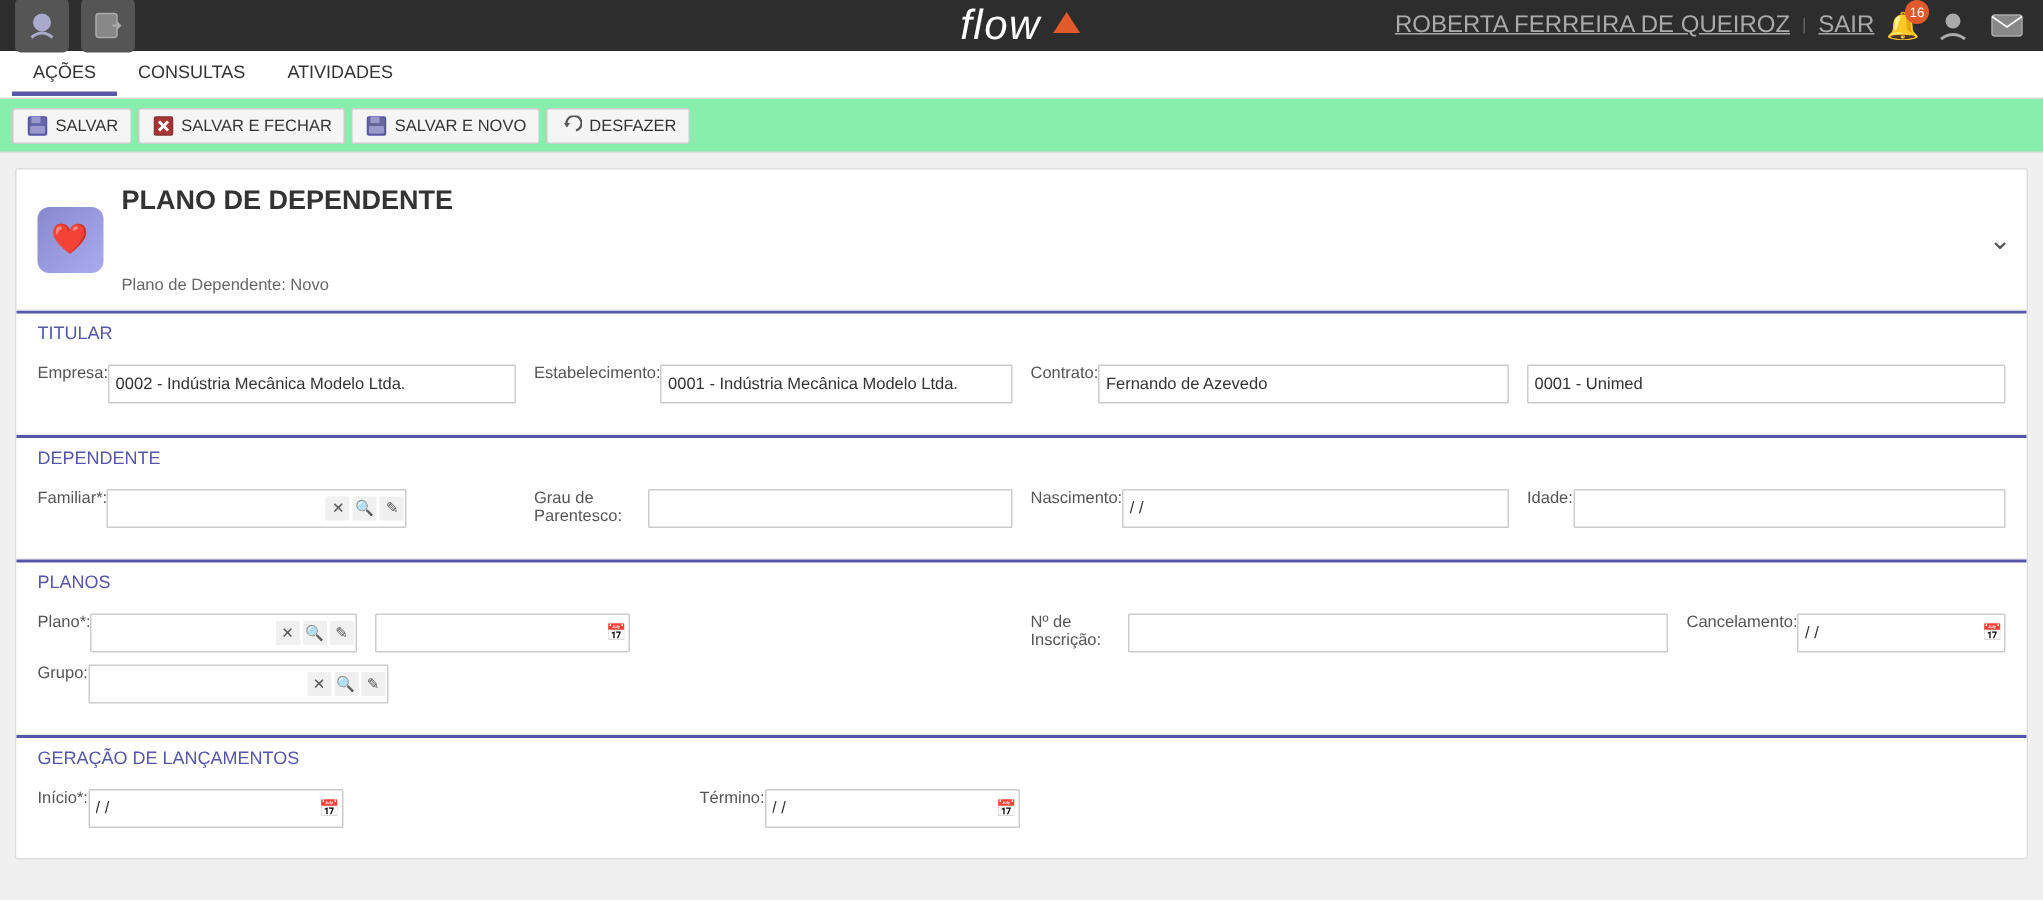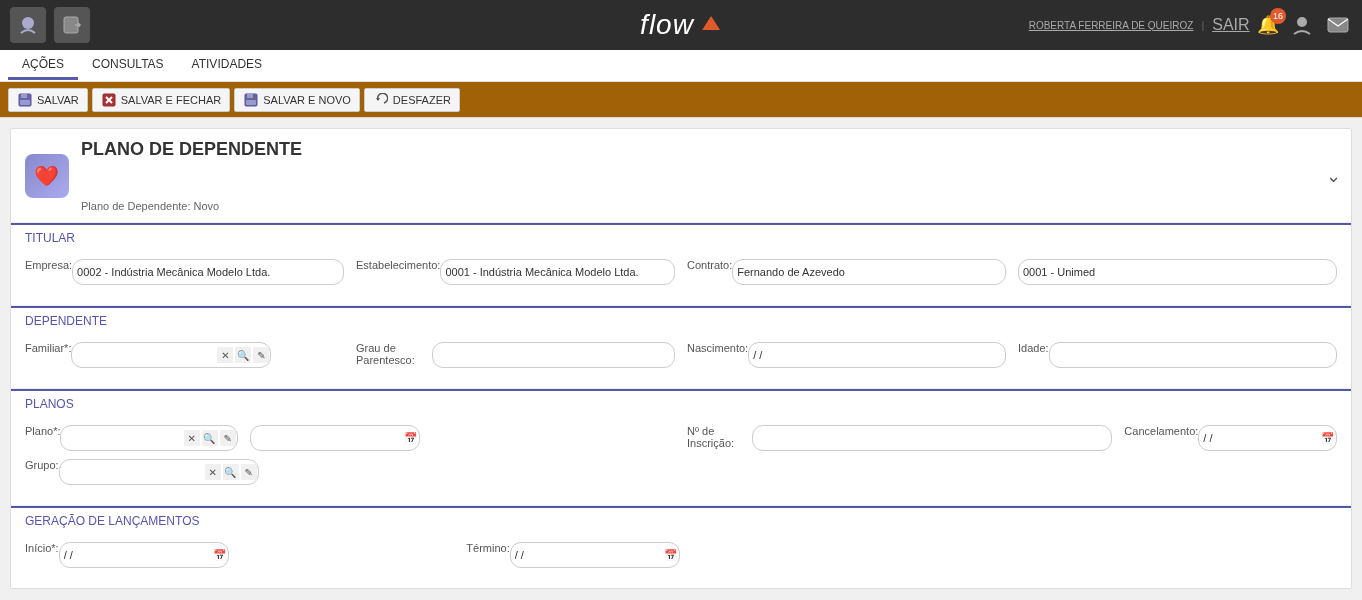--- a/index.html
+++ b/index.html
@@ -1,21 +1,21 @@
 <!DOCTYPE html>
 <html><head>
   <meta charset="utf-8">
   <style>
     * { box-sizing: border-box; margin: 0; padding: 0; }
     body { font-family: Arial, sans-serif; font-size: 12px; background: #f0f0f0; }
 
     
     .top-bar {
       background: #2d2d2d;
-      height: 50px;
+      height: 34px;
       display: flex;
       align-items: center;
       justify-content: space-between;
       padding: 0 10px;
     }
     .top-bar-left {
       display: flex;
       align-items: center;
       gap: 8px;
     }
@@ -48,21 +48,21 @@
       display: flex;
       align-items: center;
       gap: 8px;
       color: #ccc;
       font-size: 11px;
     }
     .user-link {
       color: #aaa;
       text-decoration: underline;
       cursor: pointer;
-      font-size: 10px;
+      font-size: 16px;
     }
     .sair-link {
       color: #aaa;
       text-decoration: underline;
       cursor: pointer;
       font-size: 16px;
     }
     .notif-badge {
       position: relative;
       display: inline-flex;
@@ -111,21 +111,21 @@
       font-weight: normal;
       border-bottom: 3px solid transparent;
     }
     .menu-item.active {
       border-bottom: 3px solid #5a5aaa;
       color: #333;
     }
 
     
     .toolbar {
-      background: #a16207;
+      background: #86efac;
       border-bottom: 1px solid #ddd;
       display: flex;
       align-items: center;
       padding: 4px 8px;
       gap: 4px;
       height: 36px;
     }
     .toolbar-btn {
       display: flex;
       align-items: center;
@@ -237,21 +237,21 @@
     .form-group.fixed-2 { flex: 2; }
     .form-group.fixed-3 { flex: 3; }
     .form-label {
       font-size: 11px;
       color: #555;
       margin-bottom: 2px;
     }
     .form-input {
       height: 16px;
       border: 1px solid #ccc;
-      border-radius: 11px;
+      border-radius: 1px;
       padding: 12px 4px;
       font-size: 11px;
       color: #333;
       background: #fff;
       width: 100%;
     }
     .input-with-actions {
       display: flex;
       align-items: center;
       position: relative;

